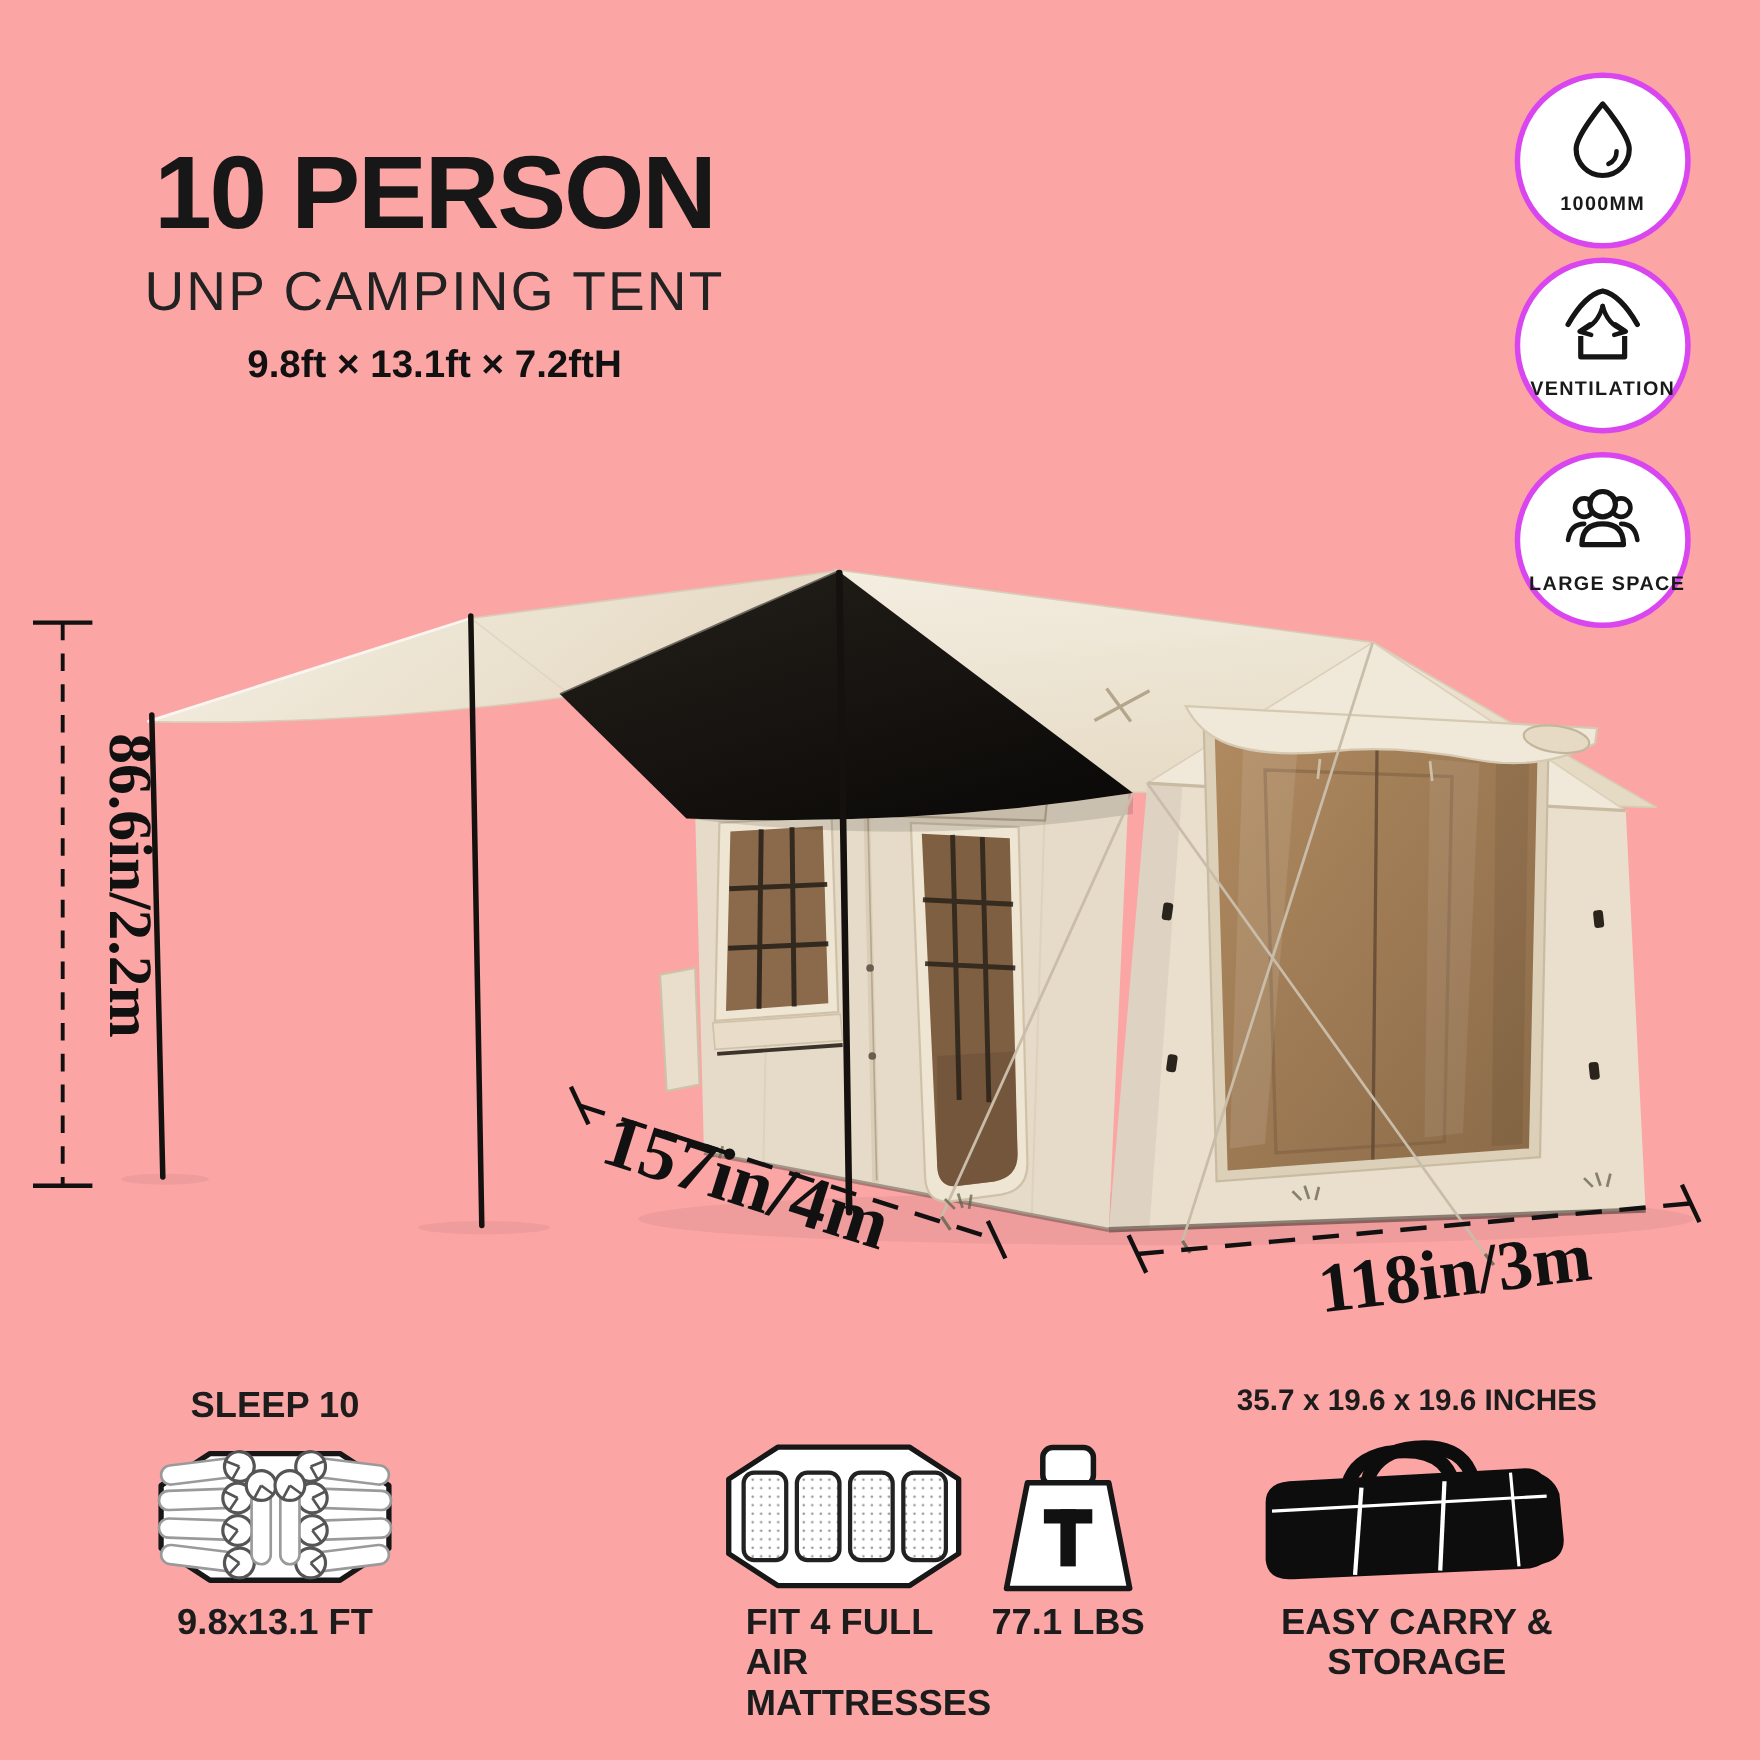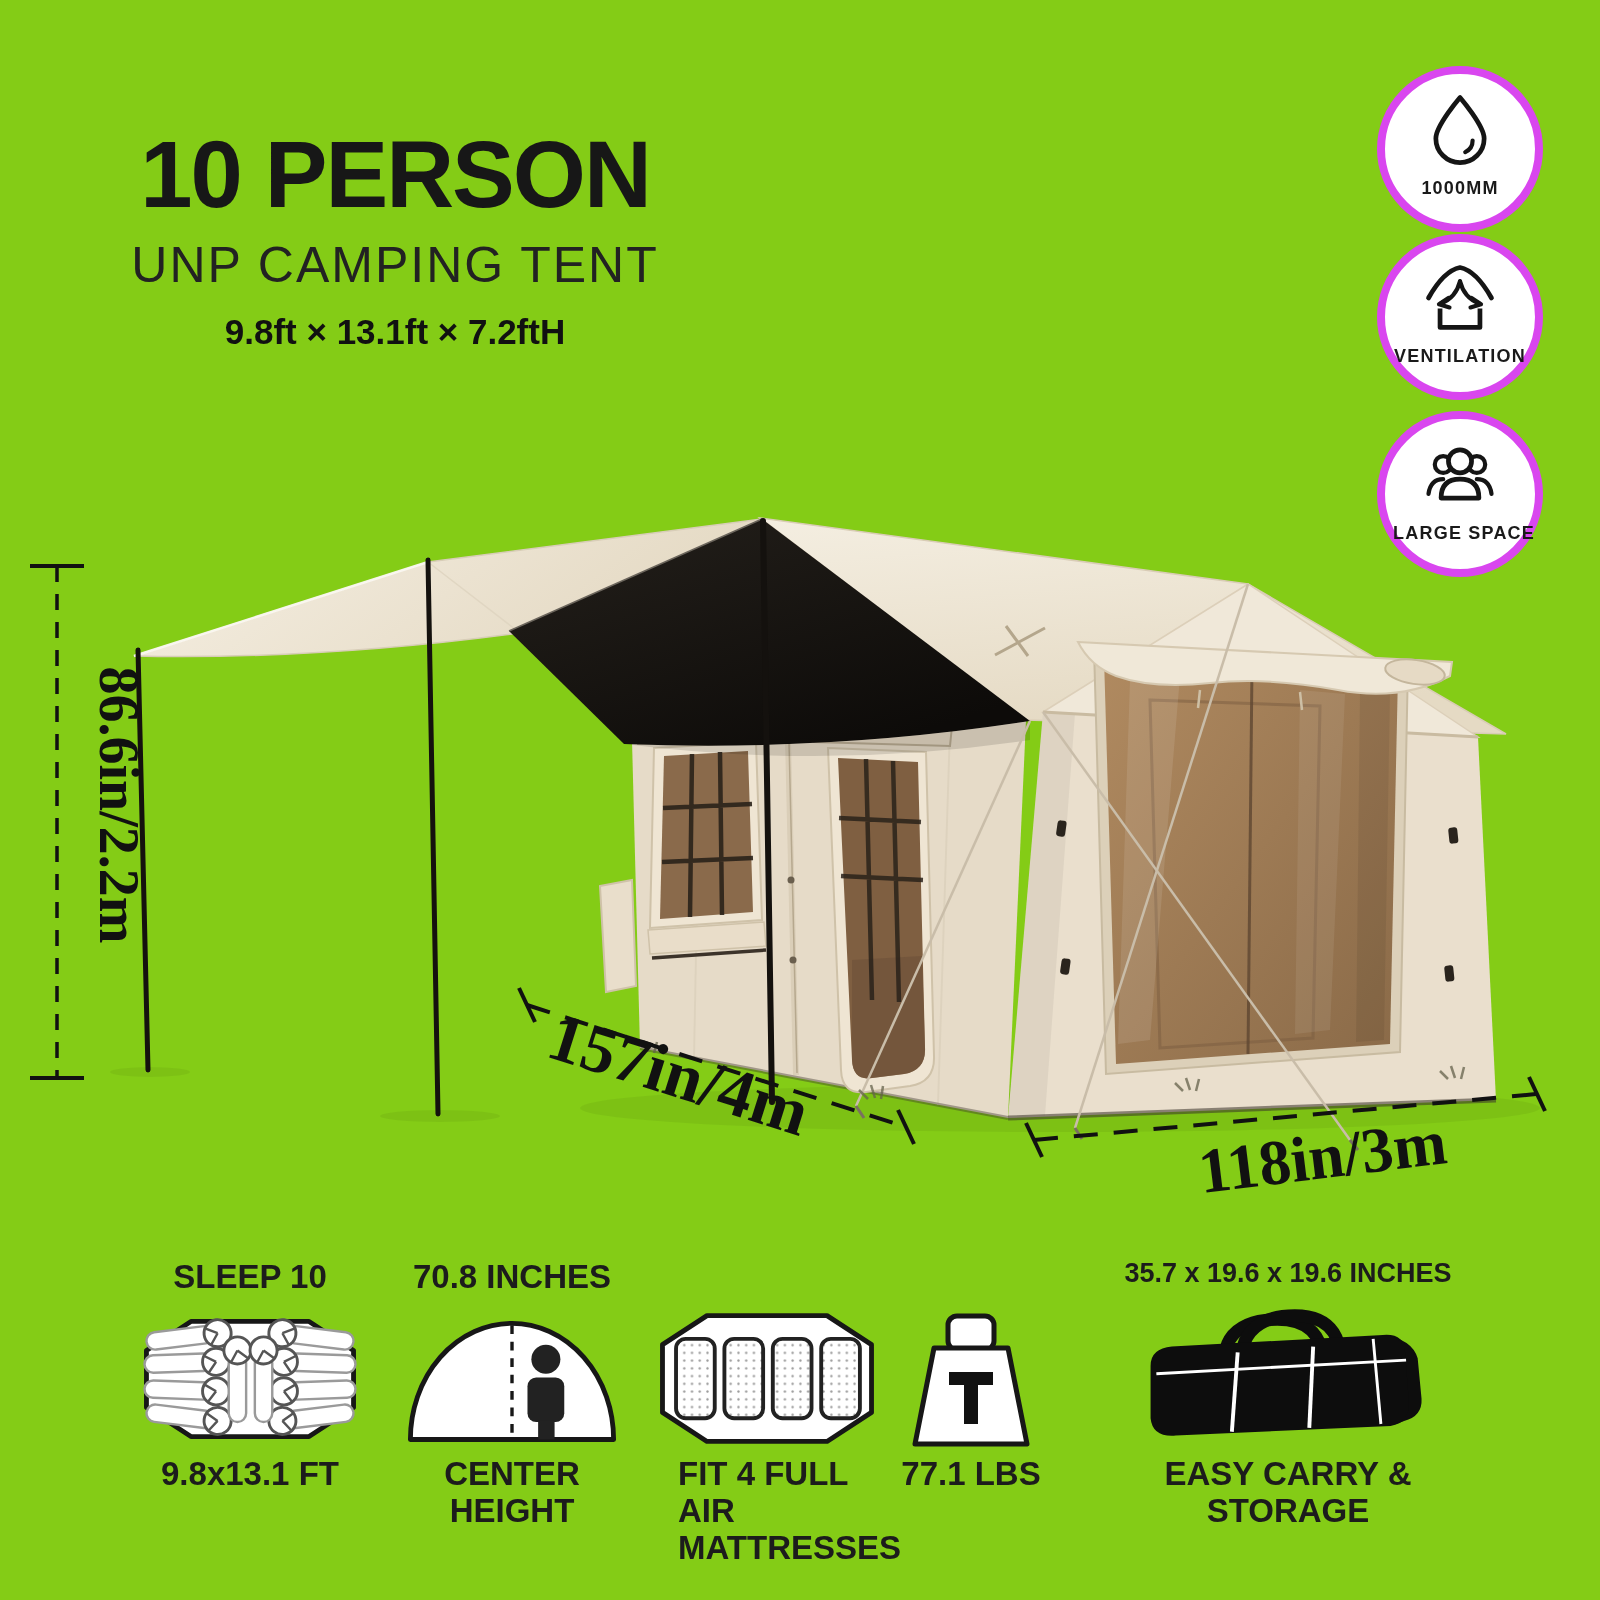--- a/index.html
+++ b/index.html
@@ -1,26 +1,26 @@
 <!DOCTYPE html>
 <html><head>
 <meta charset="utf-8">
 <style>
   html,body{margin:0;padding:0;background:#fff;}
-  .page{position:relative;width:1600px;height:1600px;background:#84cc16;overflow:hidden;
+  .page{position:relative;width:1600px;height:1600px;background:#fca5a5;overflow:hidden;
         font-family:"Liberation Sans",sans-serif;color:#141414;}
 
   
   .header{position:absolute;left:100px;top:128px;width:590px;text-align:center;}
   .title{font-size:94px;font-weight:800;letter-spacing:-2px;line-height:1;color:#171717;}
   .subtitle{margin-top:14px;font-size:50px;font-weight:400;letter-spacing:2px;color:#222;}
   .sizeline{margin-top:18px;font-size:35px;font-weight:700;letter-spacing:0;color:#111;}
 
   
-  .badge{position:absolute;left:1377px;width:150px;height:150px;border:8px solid #d946ef;
+  .badge{position:absolute;left:1377px;width:150px;height:150px;border:5px solid #d946ef;
          border-radius:50%;background:#fff;text-align:center;}
   .badge svg{display:block;margin:14px auto 0;}
   .badge-label{position:absolute;left:0;right:0;top:104px;font-size:18px;font-weight:600;
                letter-spacing:1.2px;color:#1a1a1a;white-space:nowrap;}
   #badge-0{top:66px;} #badge-1{top:234px;} #badge-2{top:411px;text-align:right;}
 
   
   .scene{position:absolute;left:0;top:0;width:1600px;height:1600px;}
   .dim-text{font-family:"Liberation Serif",serif;font-weight:700;fill:#111;}
 
@@ -245,31 +245,20 @@
       <use href="#bagH" transform="translate(222 38) scale(-1 1) rotate(-7)"></use>
       <use href="#bagH" transform="translate(224 62) scale(-1 1) rotate(-2)"></use>
       <use href="#bagH" transform="translate(224 88) scale(-1 1) rotate(2)"></use>
       <use href="#bagH" transform="translate(222 113) scale(-1 1) rotate(7)"></use>
       <use href="#bagH" transform="translate(112 112) rotate(-90)"></use>
       <use href="#bagH" transform="translate(139 112) rotate(-90)"></use>
     </svg>
     <div class="feature-bottom">9.8x13.1 FT</div>
   </div>
 
-  <div class="feature" id="feature-1">
-    <div class="feature-top">70.8 INCHES</div>
-    <svg width="240" height="150" viewBox="0 0 240 155">
-      <path d="M15 140 A105 120 0 0 1 225 140 Z" class="ink"></path>
-      <line x1="120" y1="22" x2="120" y2="140" stroke="#171717" stroke-width="3.5" stroke-dasharray="9 8"></line>
-      <circle cx="155" cy="57" r="15" fill="#222"></circle>
-      <rect x="136" y="76" width="38" height="46" rx="9" fill="#222"></rect>
-      <rect x="147" y="120" width="17" height="20" fill="#222"></rect>
-    </svg>
-    <div class="feature-bottom">CENTER HEIGHT</div>
-  </div>
 
   <div class="feature" id="feature-2">
     <div class="feature-top"></div>
     <svg width="240" height="150" viewBox="0 0 240 155">
       <defs>
         <pattern id="dots" width="8" height="8" patternUnits="userSpaceOnUse">
           <rect width="8" height="8" fill="#fff"></rect>
           <circle cx="2.5" cy="2.5" r="1.2" fill="#9a9a9a"></circle>
         </pattern>
       </defs>

